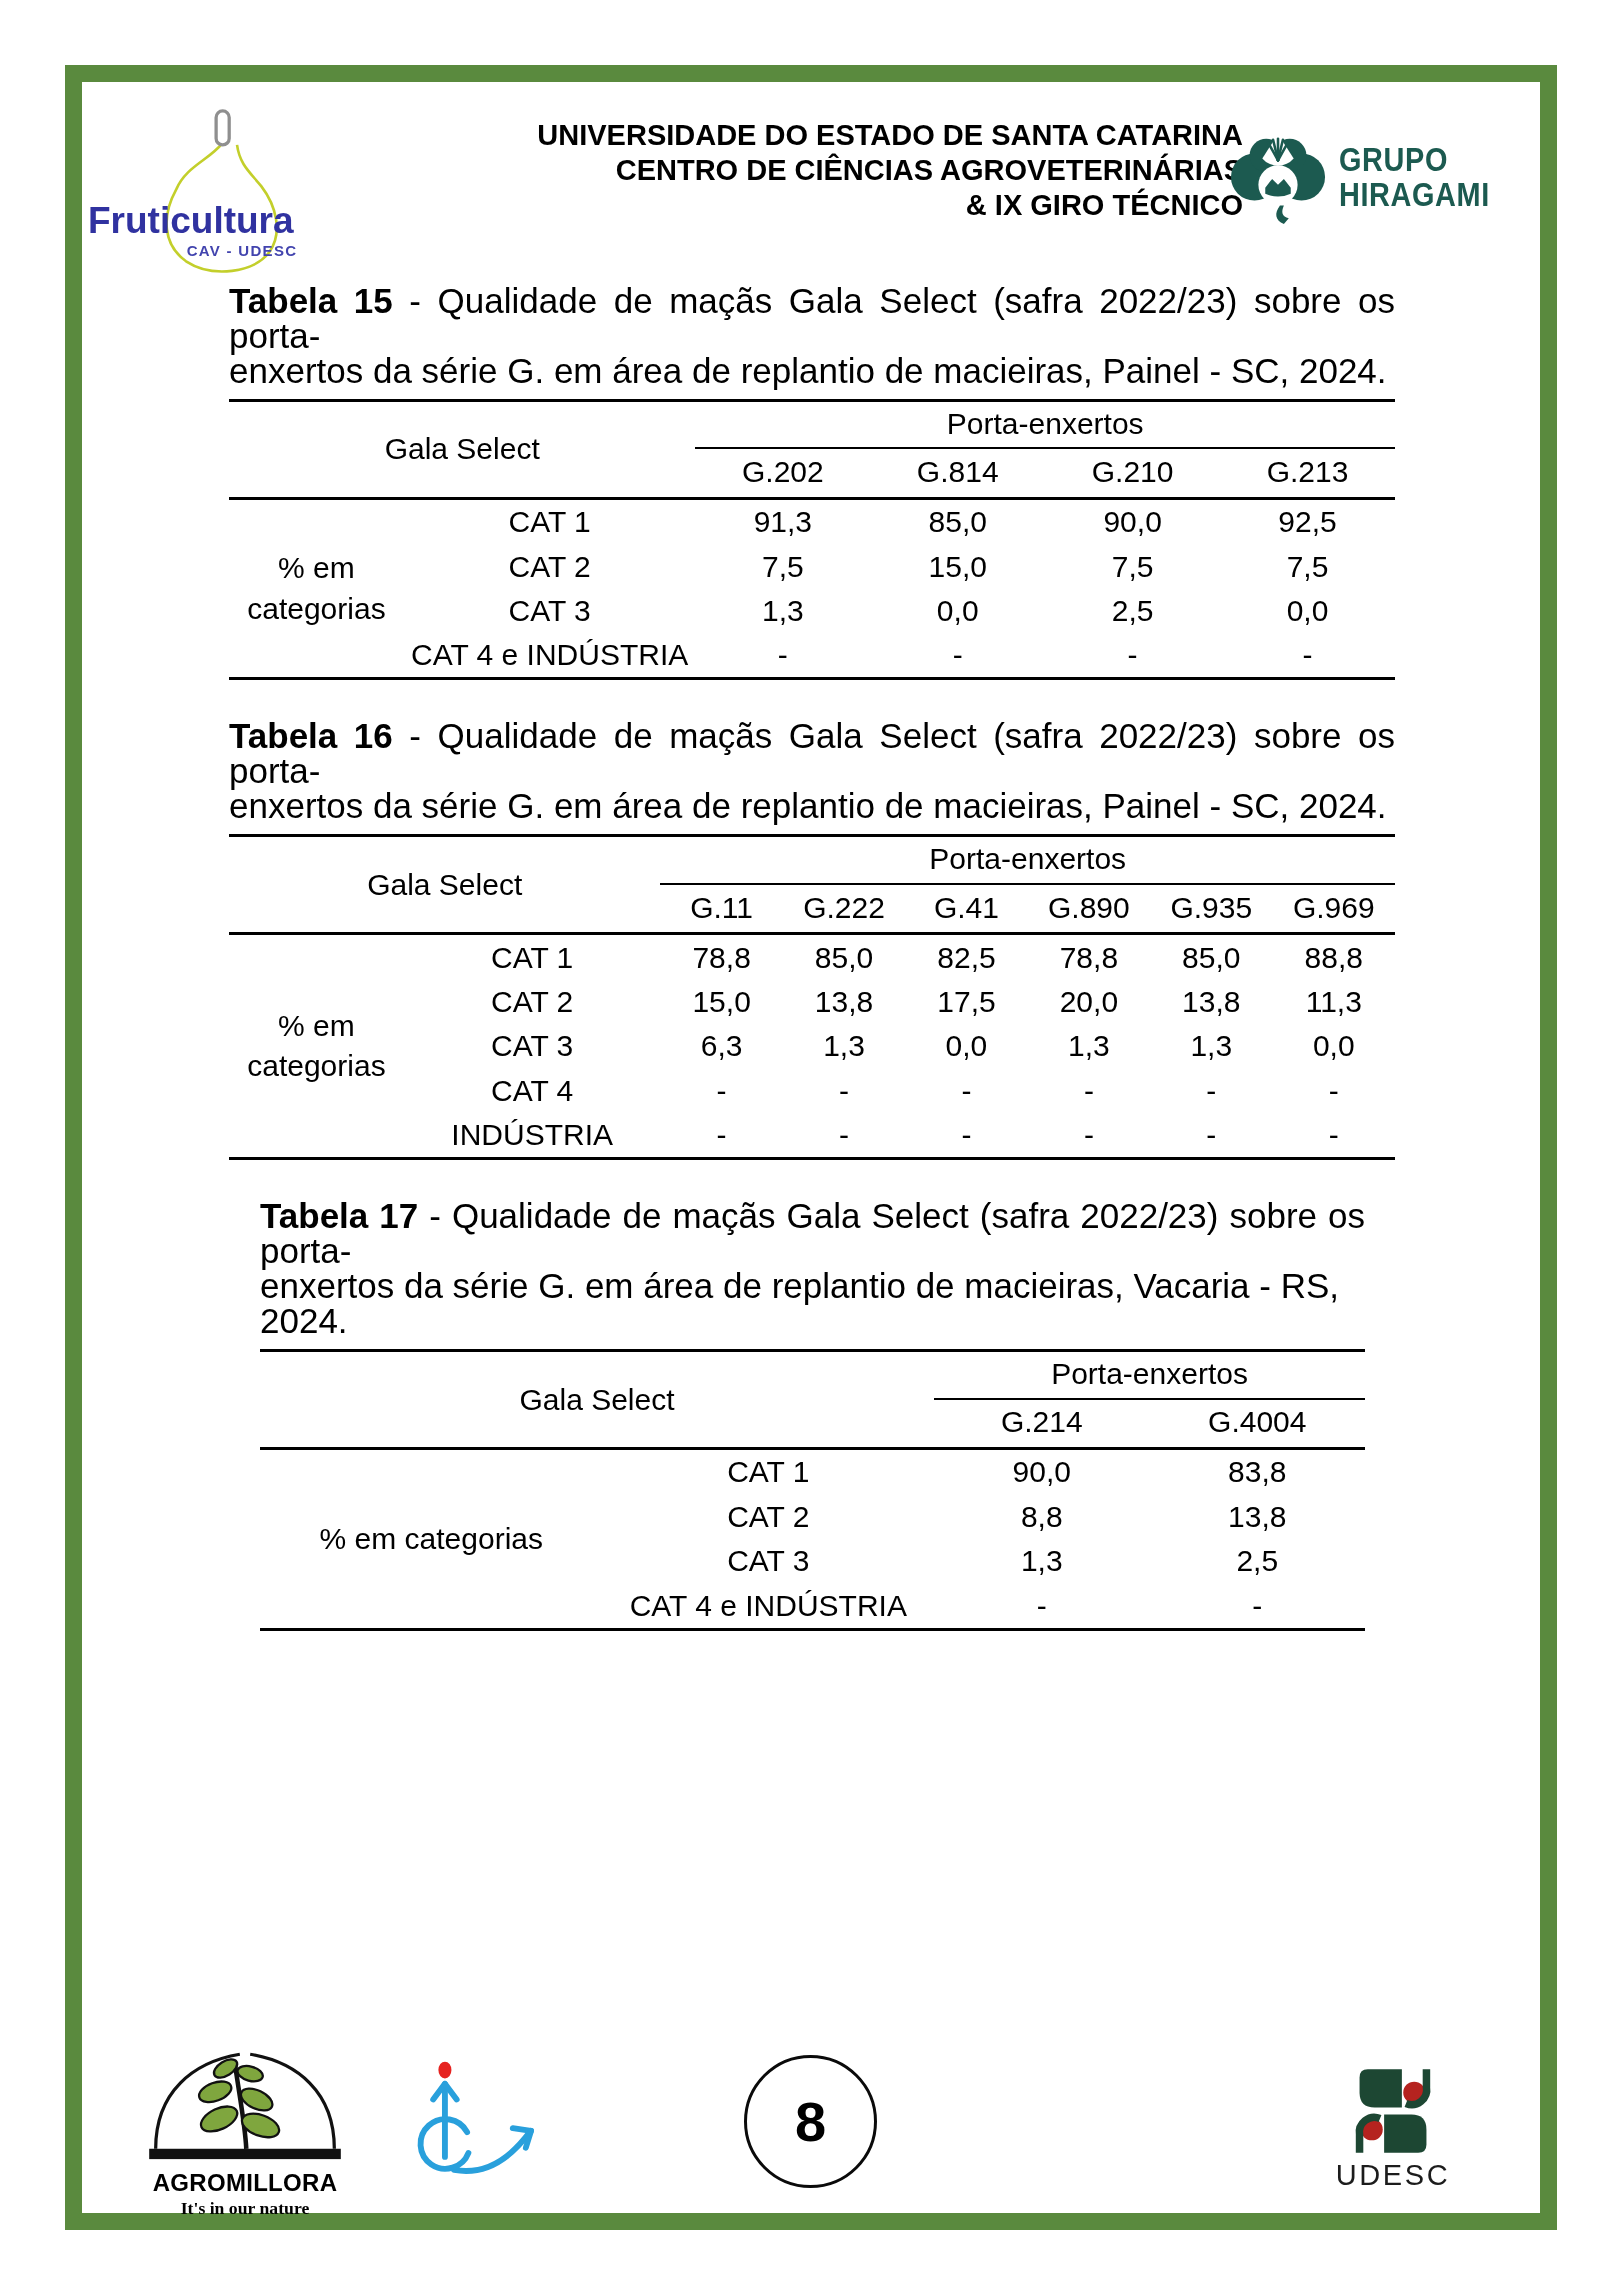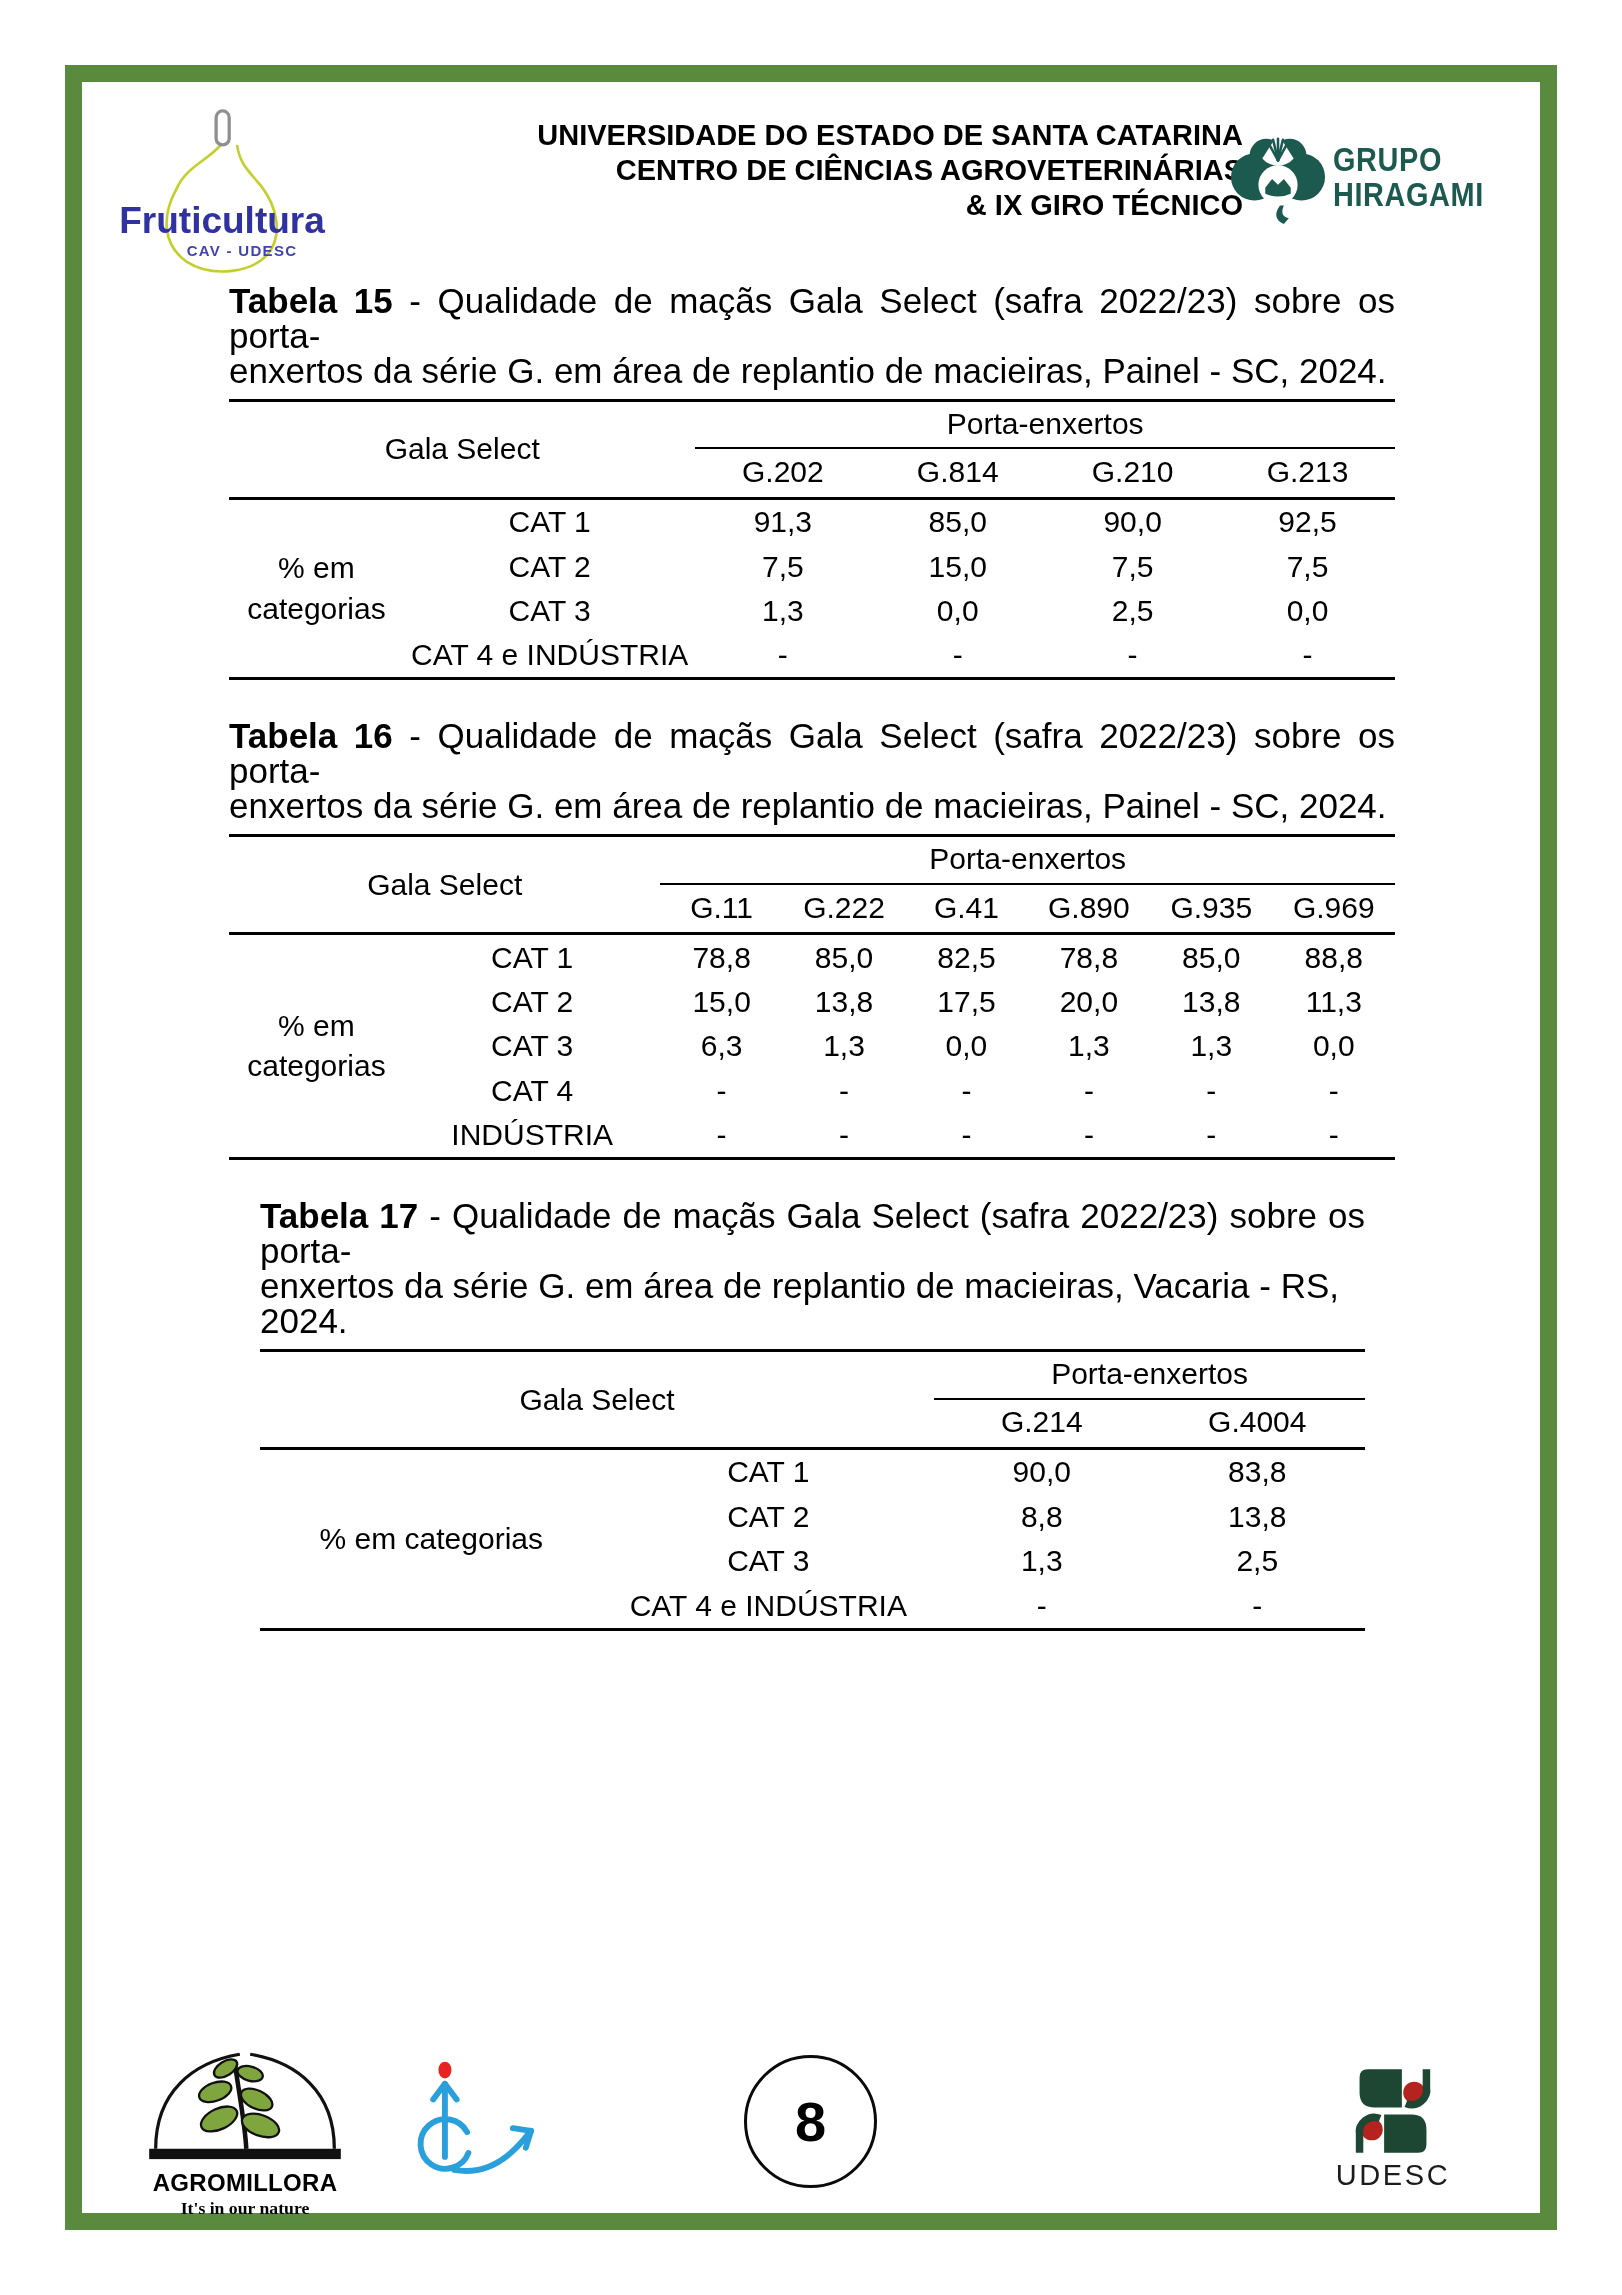--- a/index.html
+++ b/index.html
@@ -12,32 +12,32 @@
   
   .frame {
     position:absolute; left:65px; top:65px;
     width:1492px; height:2165px;
     border:17px solid #5a8a3e;
   }
   
   .frut-logo { position:absolute; left:88px; top:103px; width:268px; height:178px; }
   .frut-logo svg { position:absolute; left:0; top:0; }
   .frut-title {
-    position:absolute; left:0; top:97px; width:268px; text-align:center;
+    position:absolute; left:0; top:97px; width:268px; text-align:left;
     font-size:37px; font-weight:bold; color:#3032a0; letter-spacing:0;
   }
   .frut-sub {
     position:absolute; left:79px; top:139px; width:150px; text-align:center;
     font-size:15px; font-weight:bold; color:#4244ae; letter-spacing:1.3px;
   }
   .header-text {
     position:absolute; left:366px; top:118px; width:877px;
     text-align:right; font-weight:bold; font-size:29px; line-height:35px;
   }
-  .hiragami { position:absolute; left:1229px; top:128px; width:288px; display:flex; align-items:center; gap:6px; }
+  .hiragami { position:absolute; left:1229px; top:128px; width:288px; display:flex; align-items:center; gap:12px; }
   .hiragami-text {
     color:#1c5a50; font-weight:bold; font-size:34px; line-height:35px;
     transform:scaleX(0.85); transform-origin:left center; letter-spacing:0.7px; white-space:nowrap;
   }
   
   .content { position:absolute; left:229px; top:283px; width:1166px; }
   .caption { font-size:35px; line-height:35px; margin:0 0 10.5px 0; }
   .cap-l1 { display:block; text-align:justify; text-align-last:justify; }
   .cap-l2 { display:block; text-align:left; }
   .indent { margin-left:31px; margin-right:30px; }

